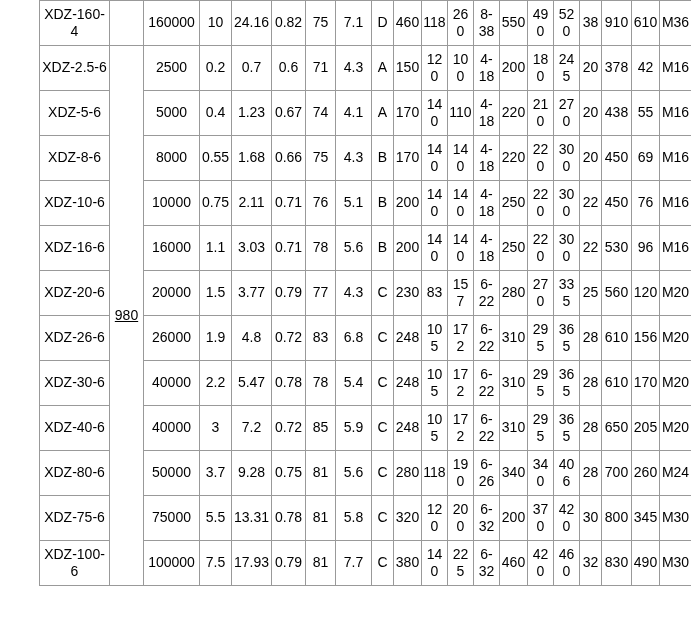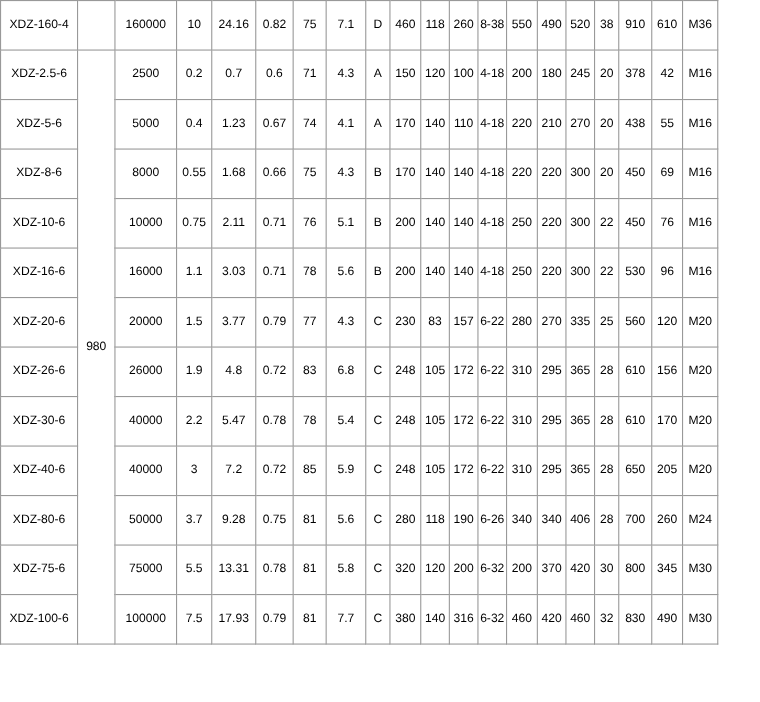--- a/index.html
+++ b/index.html
@@ -10,39 +10,41 @@
   body {
     font-family: "Liberation Sans", sans-serif;
     width: 691px;
     height: 638px;
     overflow: hidden;
   }
   table.spec {
     border-collapse: collapse;
     width: 605px;
     table-layout: fixed;
-    font-size: 11px;
+    font-size: 14px;
     color: #000000;
+    margin-left: 39px;
   }
   table.spec td {
     border: 1px solid #999999;
     text-align: center;
     vertical-align: middle;
     padding: 2px 1px;
     line-height: 1.25;
     word-wrap: break-word;
     overflow-wrap: break-word;
   }
   td.model {
     text-align: left;
     padding-left: 4px;
     padding-right: 2px;
   }
   td.speed {
     text-align: center;
+    text-decoration: underline;
   }
   
   col.c-model  { width: 70px; }
   col.c-speed  { width: 34px; }
   col.c-exc    { width: 56px; }
   col.c-amp    { width: 32px; }
   col.c-pow    { width: 40px; }
   col.c-cos    { width: 34px; }
   col.c-eff    { width: 30px; }
   col.c-wt     { width: 36px; }
@@ -345,21 +347,21 @@
         <td class="model">XDZ-100-6</td>
         <td>100000</td>
         <td>7.5</td>
         <td>17.93</td>
         <td>0.79</td>
         <td>81</td>
         <td>7.7</td>
         <td>C</td>
         <td>380</td>
         <td>140</td>
-        <td>316</td>
+        <td>225</td>
         <td>6-32</td>
         <td>460</td>
         <td>420</td>
         <td>460</td>
         <td>32</td>
         <td>830</td>
         <td>490</td>
         <td>M30</td>
       </tr>
     </tbody>

